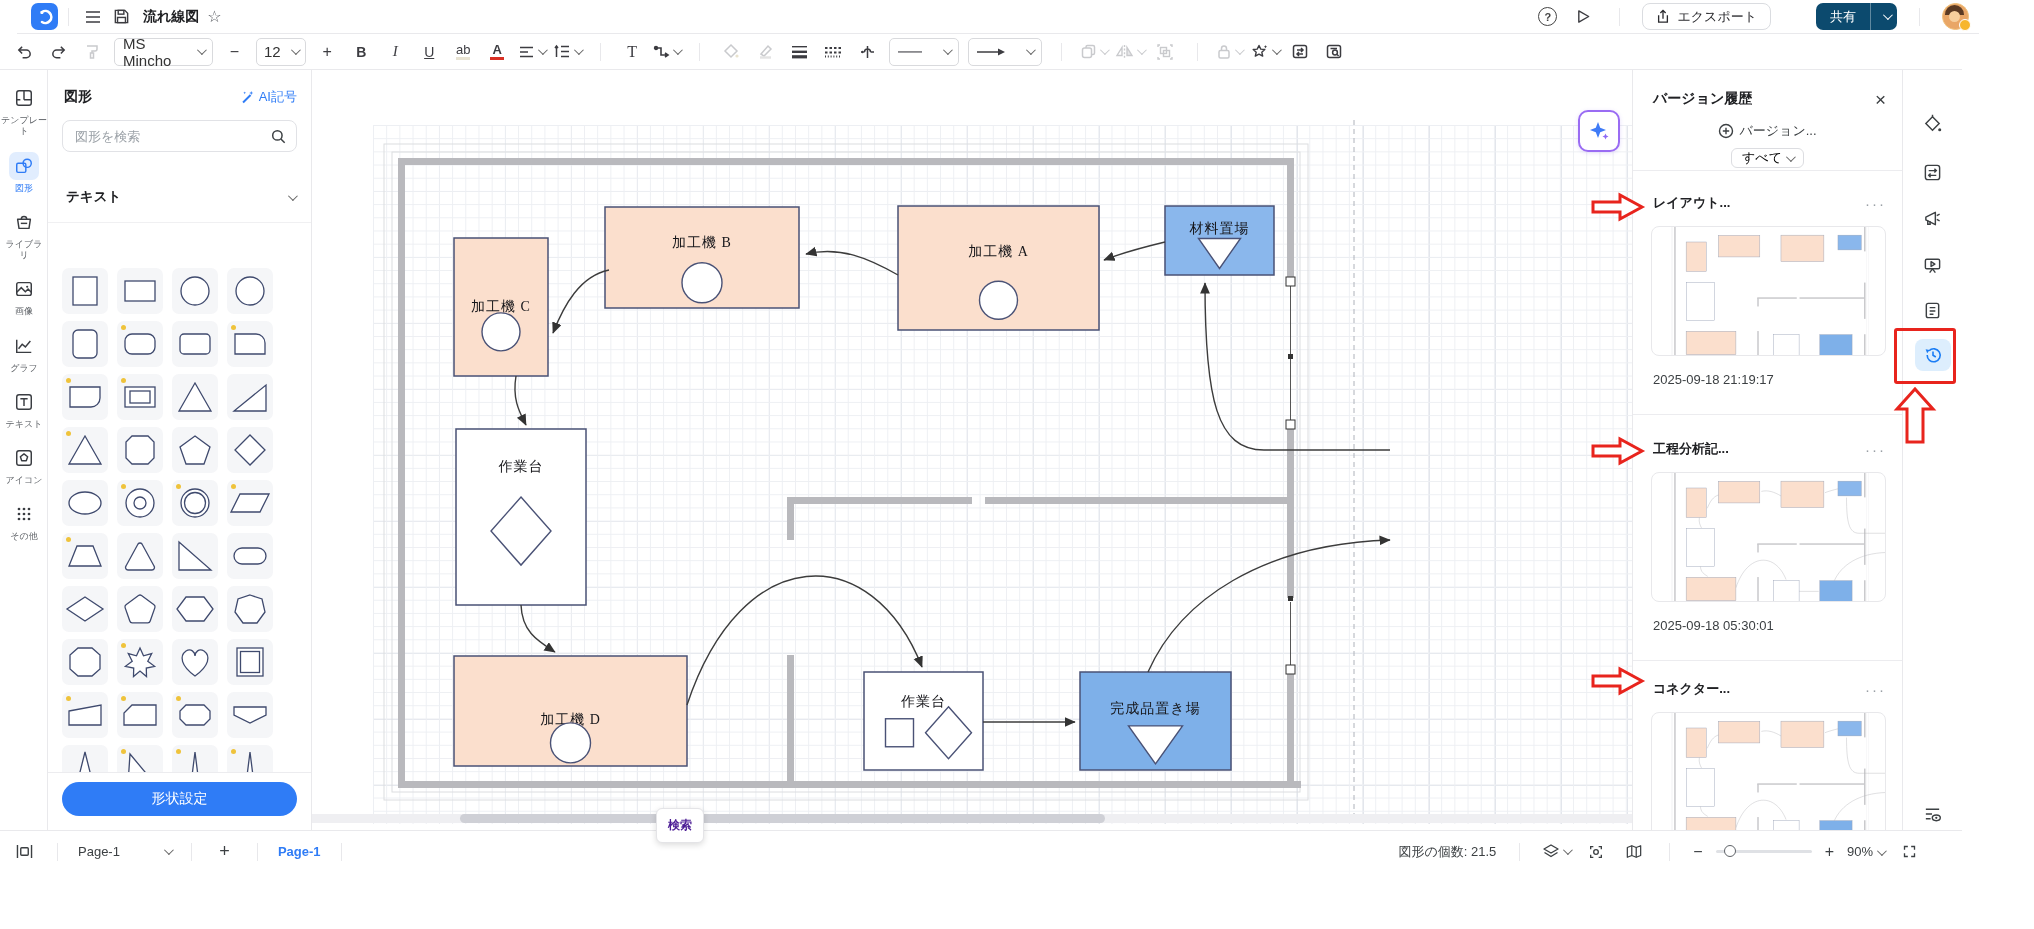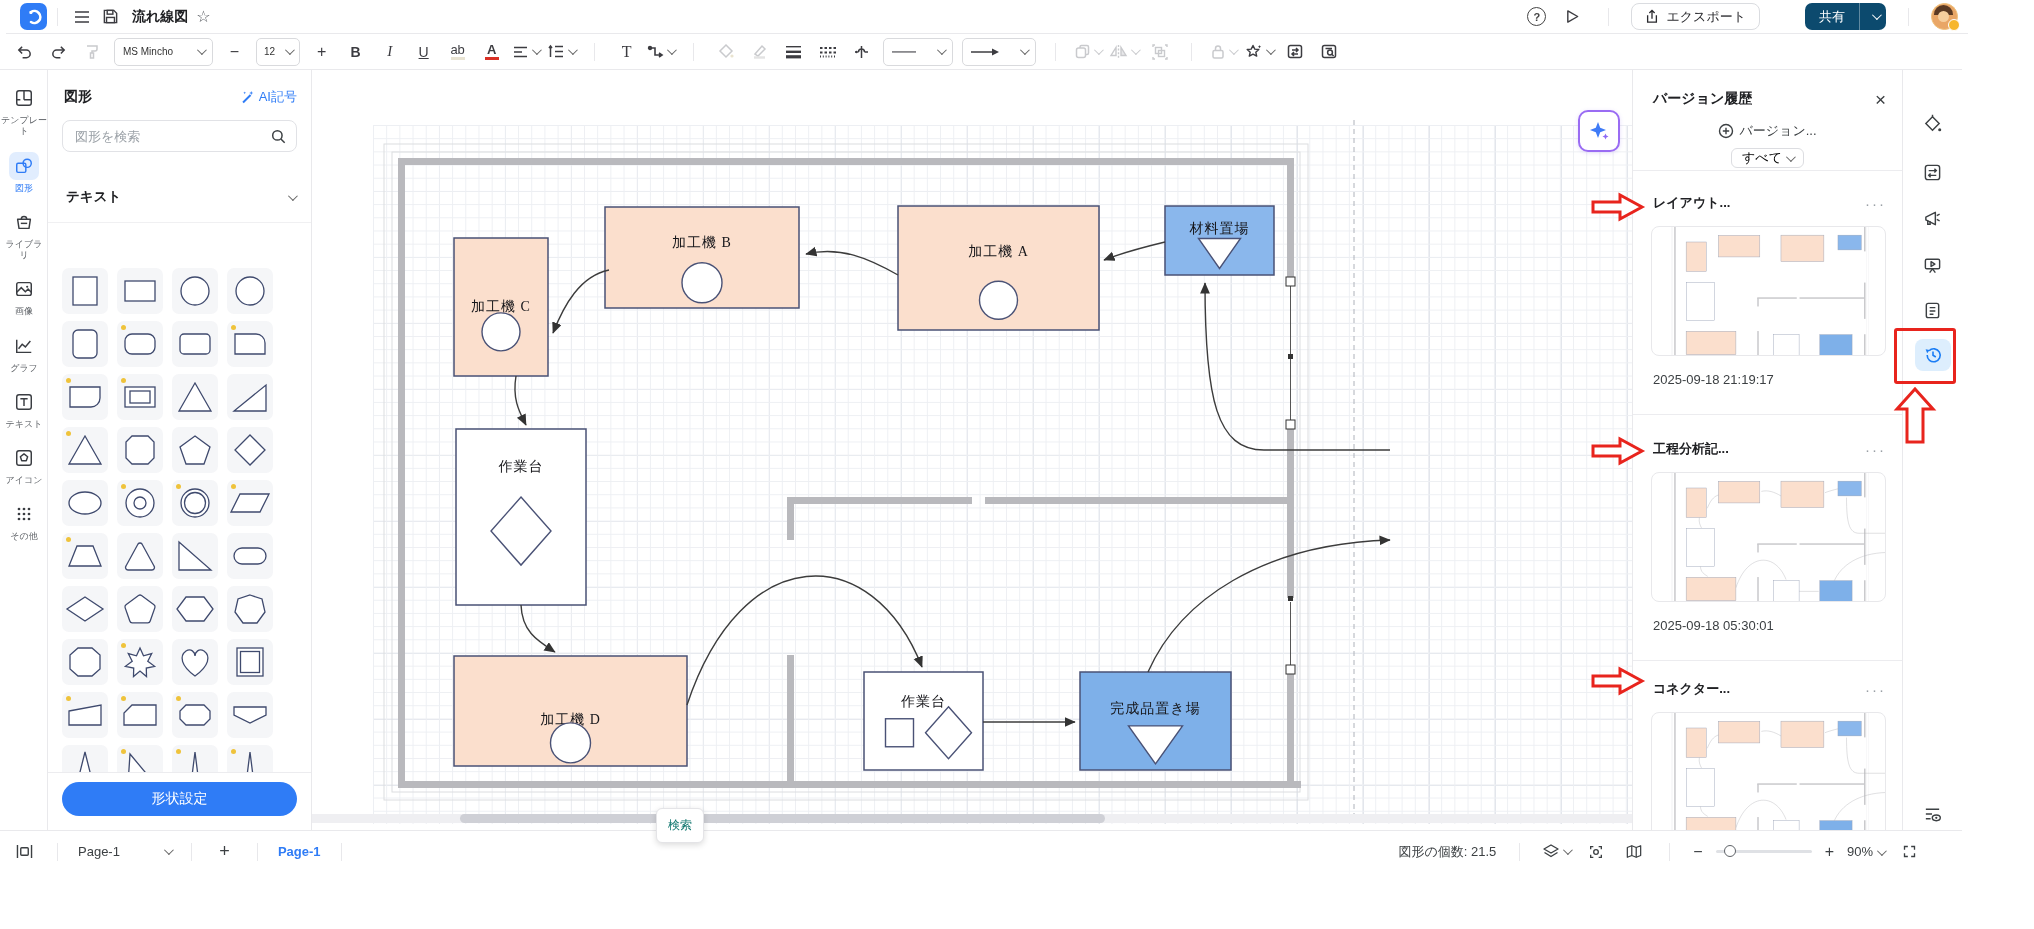--- a/index.html
+++ b/index.html
@@ -1,20 +1,20 @@
 <!DOCTYPE html>
 <html><head>
 <meta charset="utf-8">
 <style>
   html,body{margin:0;padding:0;background:#fff;}
   body{width:2034px;height:929px;position:relative;overflow:hidden;
        font-family:"Liberation Sans",sans-serif;color:#333;-webkit-font-smoothing:antialiased;}
   .abs{position:absolute;}
   
-  #topbar{left:6px;top:0;width:1962px;height:34px;background:#fff;border-bottom:1px solid #e9e9ec;
+  #topbar{left:17px;top:0;width:1962px;height:34px;background:#fff;border-bottom:1px solid #e9e9ec;
           display:flex;align-items:center;padding:0 10px;box-sizing:border-box;}
   .logo{width:27px;height:27px;border-radius:7px;background:#2f7cf6;display:flex;align-items:center;justify-content:center;margin-left:4px;}
   .vsep{width:1px;height:18px;background:#e8e8eb;margin:0 10px;flex:0 0 auto;}
   .tb-ic{width:28px;height:26px;display:flex;align-items:center;justify-content:center;border-radius:5px;color:#3f3f44;flex:0 0 auto;}
   .doc-title{font-size:14px;font-weight:bold;color:#202124;margin:0 8px;}
   .star{font-size:16px;color:#55585e;}
   .tb-right{margin-left:auto;display:flex;align-items:center;gap:12px;}
   .help-circ{width:17px;height:17px;border:1.4px solid #444;border-radius:50%;font-size:11px;font-weight:bold;
              display:flex;align-items:center;justify-content:center;color:#444;}
   .btn-export{display:flex;align-items:center;gap:7px;height:27px;padding:0 13px;border:1px solid #dadce0;border-radius:8px;
@@ -30,21 +30,21 @@
   .avatar .face{position:absolute;left:6px;top:7px;width:11px;height:11px;border-radius:50%;background:#f6cf9d;}
   .avatar .badge{position:absolute;right:-3px;bottom:-2px;width:10px;height:10px;border-radius:50%;background:#f7b62c;border:1px solid #fff;}
   
   #toolbar{left:0;top:34px;width:1962px;height:36px;background:#fff;border-bottom:1px solid #e9e9ec;
            display:flex;align-items:center;padding:0 12px;box-sizing:border-box;gap:9px;}
   .t-ic{height:26px;min-width:25px;display:flex;align-items:center;justify-content:center;border-radius:5px;color:#3c3c41;
         font-size:14px;flex:0 0 auto;}
   .t-ic.dis{color:#c9cacd;}
   .t-ic.dis svg{stroke:#c9cacd;}
   .t-txt{font-size:14px;font-weight:bold;}
-  .selbox{height:26px;border:1px solid #d9dadd;border-radius:5px;display:flex;align-items:center;padding:0 8px;font-size:10px;color:#333;gap:6px;flex:0 0 auto;}
+  .selbox{height:26px;border:1px solid #d9dadd;border-radius:5px;display:flex;align-items:center;padding:0 8px;font-size:15px;color:#333;gap:6px;flex:0 0 auto;}
   .ulbar{display:inline-block;width:14px;height:3px;margin-top:1px;}
   .stack{display:flex;flex-direction:column;align-items:center;line-height:1;}
   
   #leftrail{left:0;top:70px;width:48px;height:760px;background:#fff;border-right:1px solid #e9e9ec;box-sizing:border-box;}
   .rail-item{width:48px;margin-top:14px;display:flex;flex-direction:column;align-items:center;gap:3px;cursor:pointer;}
   .rail-item .ric{width:30px;height:28px;border-radius:7px;display:flex;align-items:center;justify-content:center;}
   .rail-item.active .ric{background:#e1edfe;}
   .rail-item .rlb{font-size:9px;color:#5f6368;text-align:center;line-height:1.25;width:46px;word-break:break-all;}
   .rail-item.active .rlb{color:#2f7cf6;}
   
@@ -108,21 +108,21 @@
   .bb-page{display:flex;align-items:center;gap:40px;}
   .bb-tab{color:#2f7cf6;font-weight:bold;}
   .bb-right{margin-left:auto;display:flex;align-items:center;gap:13px;padding-right:28px;}
   .slider{width:96px;height:3px;background:#dfe1e5;border-radius:2px;position:relative;}
   .slider .knob{position:absolute;left:8px;top:-5px;width:12px;height:12px;border-radius:50%;background:#fff;border:1.6px solid #5f6368;box-sizing:border-box;}
   
   #hthumb{left:460px;top:814px;width:645px;height:9px;background:#cfd0d6;border-radius:5px;}
   #htrack{left:312px;top:814px;width:1320px;height:9px;background:#efeff2;}
   #tooltip-search{left:656px;top:808px;width:46px;height:33px;background:#fff;border:1px solid #e4e4e7;border-radius:6px;
                   box-shadow:0 2px 6px rgba(0,0,0,.14);display:flex;align-items:center;justify-content:center;
-                  font-size:12px;color:#0f766e;z-index:30;}
+                  font-size:12px;color:#4c1d95;z-index:30;font-weight:bold;}
   .annot{z-index:50;pointer-events:none;}
   #annot-box{left:1894px;top:328px;width:56px;height:50px;border:3px solid #e8241d;border-radius:3px;z-index:50;pointer-events:none;}
   svg{overflow:visible;}
 </style>
 </head>
 <body>
 
 <div id="topbar" class="abs">
   <div class="logo">
     <svg width="16" height="16" viewBox="0 0 16 16">

